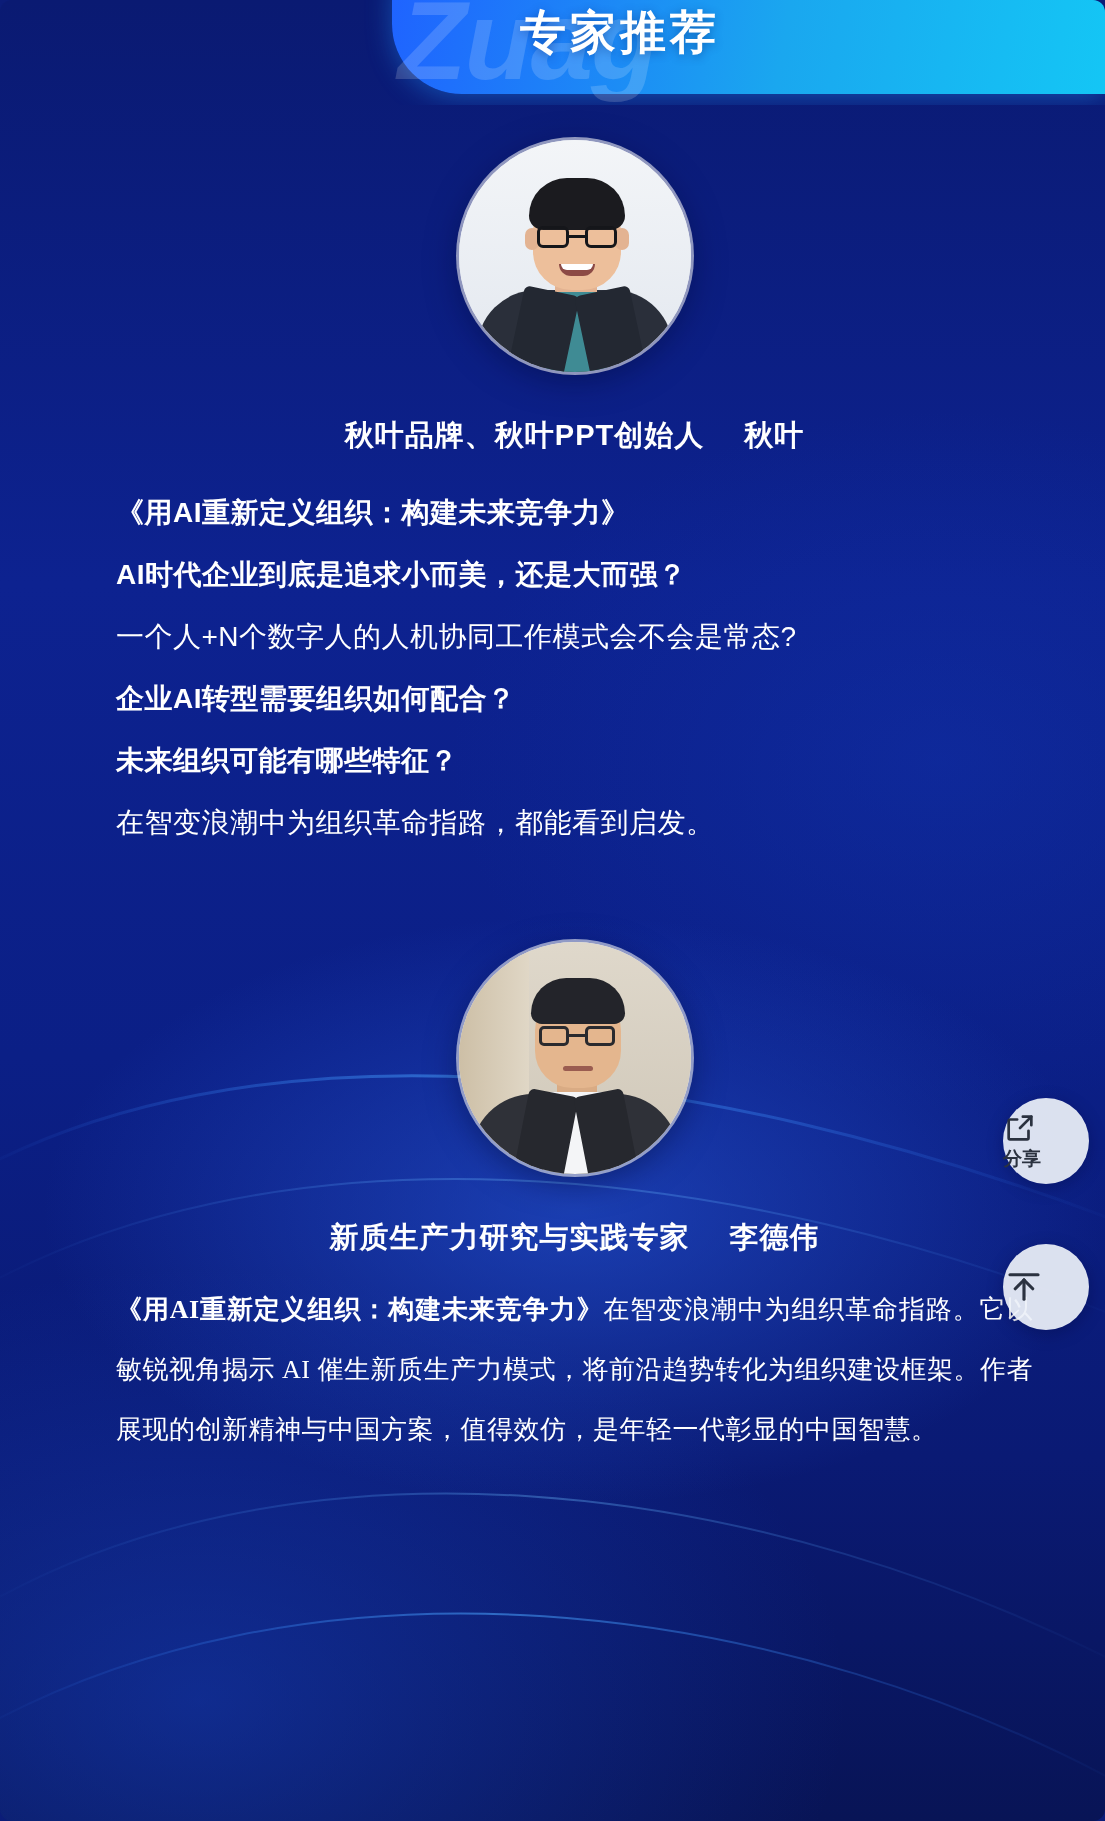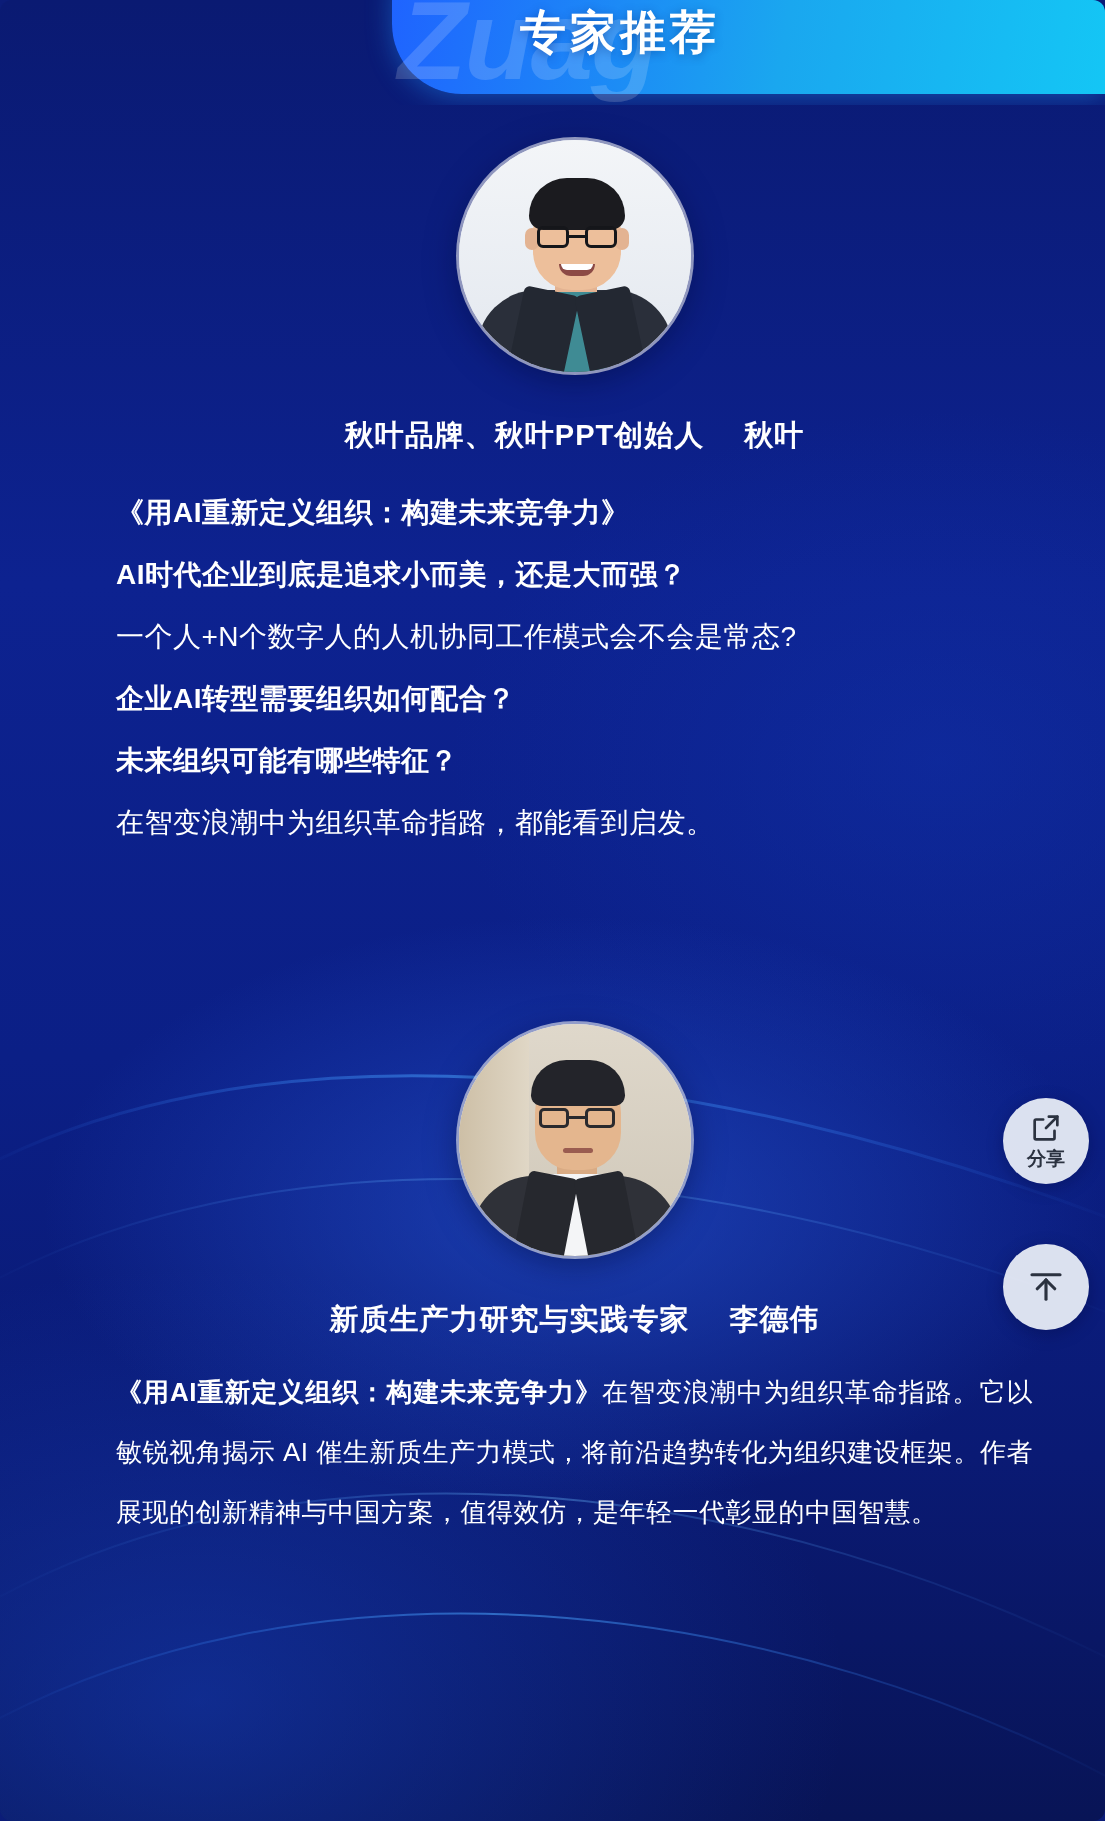--- a/index.html
+++ b/index.html
@@ -149,21 +149,20 @@
   .fab {
     position: absolute;
     right: 16px;
     width: 86px;
     height: 86px;
     border-radius: 50%;
     background: rgba(236,240,247,0.93);
     box-shadow: 0 4px 16px rgba(0,10,60,0.35);
     display: flex;
     flex-direction: column;
-    align-items: center;
     justify-content: center;
     cursor: pointer;
   }
   .fab-share { top: 1098px; }
   .fab-top { top: 1244px; }
   .fab svg { display: block; }
   .fab-label {
     font-size: 19px;
     color: #2b3240;
     font-weight: bold;
@@ -228,21 +227,21 @@
     <div class="lines">
       <div class="line bold">《用AI重新定义组织：构建未来竞争力》</div>
       <div class="line bold">AI时代企业到底是追求小而美，还是大而强？</div>
       <div class="line">一个人+N个数字人的人机协同工作模式会不会是常态?</div>
       <div class="line bold">企业AI转型需要组织如何配合？</div>
       <div class="line bold">未来组织可能有哪些特征？</div>
       <div class="line">在智变浪潮中为组织革命指路，都能看到启发。</div>
     </div>
   </div>
 
-  <div class="expert" style="top:1024px;">
+  <div class="expert" style="top:942px;font-family:Liberation Serif, serif;">
     <div class="avatar-wrap">
       <div class="avatar-inner">
         <div class="p2-bg"></div>
         <div class="p2-curtain"></div>
         <div class="p2-jacket"></div>
         <div class="p2-neck"></div>
         <div class="p2-shirt"></div>
         <div class="p2-collarL"></div>
         <div class="p2-collarR"></div>
         <div class="p2-face"></div>

